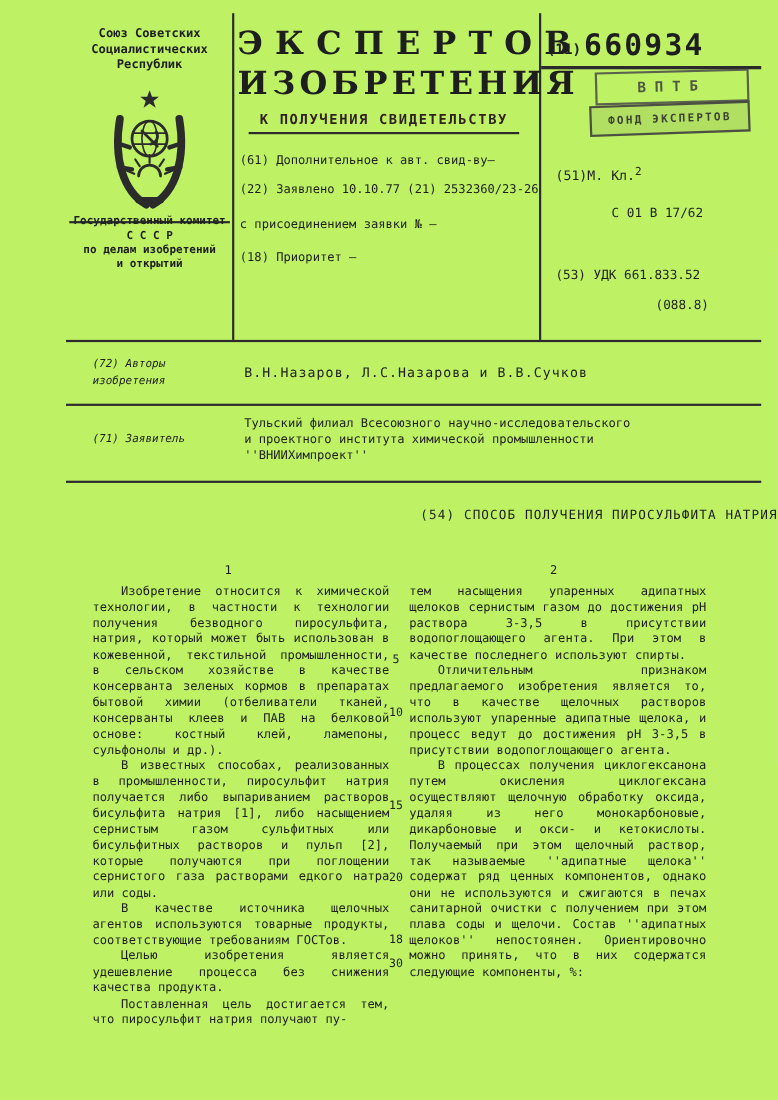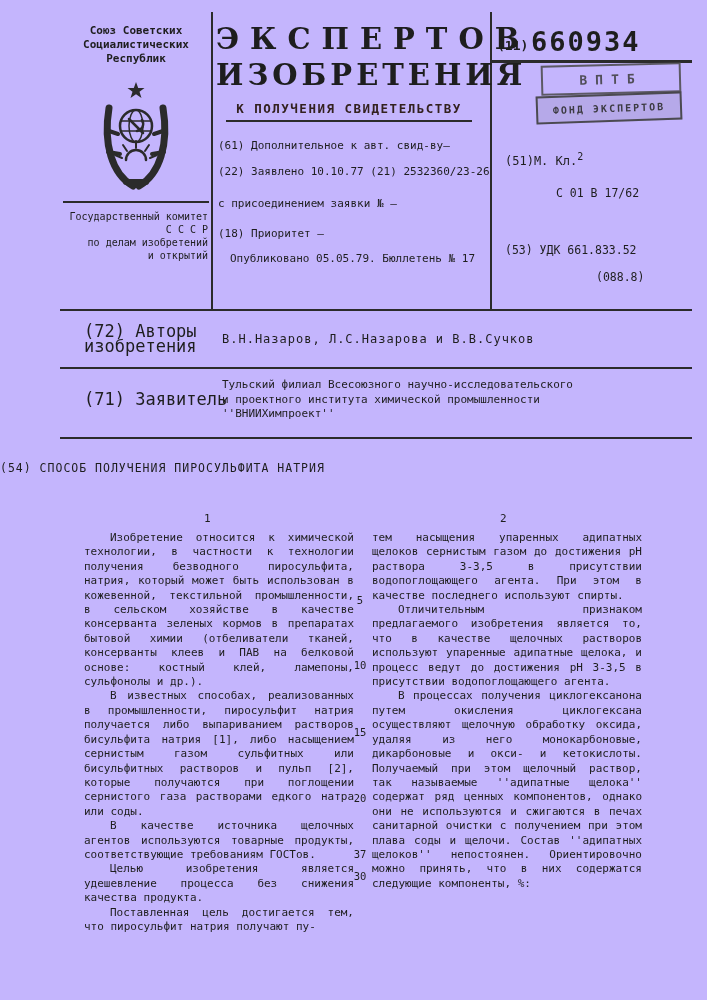--- a/index.html
+++ b/index.html
@@ -1,31 +1,31 @@
 <!DOCTYPE html>
 <html><head>
 <meta charset="utf-8">
 <style>
   html,body{margin:0;padding:0;background:#d8d6d0;}
   #page{
     position:relative;width:707px;height:1000px;margin:0 auto;
-    background:#c4b5fd;
+    background:#bef264;
     color:#1e1e1e;
     font-family:"DejaVu Sans Mono","Liberation Mono",monospace;
     overflow:hidden;
   }
   .abs{position:absolute;}
   .hline{position:absolute;background:#2b2b2b;height:2px;}
   .vline{position:absolute;background:#2b2b2b;width:2px;}
   .pre{white-space:pre-line;}
 
   
   .union{left:66px;top:24px;width:140px;text-align:center;font-size:11px;font-weight:bold;line-height:14px;}
   .emblem{left:96px;top:78px;width:80px;height:116px;}
-  .committee{left:64px;top:210px;width:144px;text-align:right;font-size:10px;font-weight:normal;line-height:13px;}
+  .committee{left:64px;top:195px;width:144px;text-align:center;font-size:10px;font-weight:bold;line-height:13px;}
 
   
   .title1{left:216px;top:22px;width:262px;text-align:center;font-family:"DejaVu Serif","Liberation Serif",serif;
           font-size:29px;font-weight:bold;letter-spacing:11px;}
   .title2{left:216px;top:58px;width:262px;text-align:center;font-family:"DejaVu Serif","Liberation Serif",serif;
           font-size:29px;font-weight:bold;letter-spacing:4px;}
   .subtitle{left:226px;top:101px;width:246px;text-align:center;font-size:12.5px;font-weight:bold;letter-spacing:1.5px;
           border-bottom:2px solid #2b2b2b;padding-bottom:4px;color:#33211f;}
   .field{font-size:11px;line-height:14px;}
 
@@ -33,25 +33,25 @@
   .docnum-label{left:497px;top:38px;font-size:13px;font-weight:bold;}
   .docnum{left:531px;top:26px;font-size:27px;font-weight:bold;letter-spacing:2px;}
   .stamp1{left:541px;top:64px;width:136px;height:26px;border:2px solid #4a4a4a;transform:rotate(-1.5deg);
           display:flex;align-items:center;justify-content:center;font-size:13px;font-weight:bold;
           letter-spacing:8px;color:#3d3d3d;opacity:.85;}
   .stamp2{left:536px;top:94px;width:142px;height:24px;border:2px solid #3f3f3f;transform:rotate(-2deg);
           background:rgba(70,70,70,.12);display:flex;align-items:center;justify-content:center;
           font-size:10px;font-weight:bold;letter-spacing:2px;color:#2e2e2e;opacity:.9;}
 
   
-  .row-label{font-size:17px;line-height:15px;}
+  .row-label{font-size:10px;line-height:15px;font-style:italic;}
   .authors-value{left:222px;top:332px;width:420px;font-size:12px;letter-spacing:1px;}
   .applicant-value{left:222px;top:378px;width:436px;text-align:left;font-size:11px;line-height:14.5px;}
 
-  .sec54{left:0;top:461px;width:707px;text-align:left;font-size:11.5px;letter-spacing:1px;}
+  .sec54{left:0;top:461px;width:707px;text-align:right;font-size:11.5px;letter-spacing:1px;}
 
   
   .colmark{font-size:11px;}
   .bodycol{width:270px;font-size:11px;line-height:14.4px;text-align:justify;}
   .bodycol p{margin:0;text-indent:26px;}
   .bodycol.right p:first-child{text-indent:0;}
   .gutternum{left:349px;width:22px;text-align:center;font-size:10.5px;}
 </style>
 </head>
 <body>
@@ -103,21 +103,20 @@
   <div class="abs title2">ИЗОБРЕТЕНИЯ</div>
   <div class="abs subtitle">К ПОЛУЧЕНИЯ СВИДЕТЕЛЬСТВУ</div>
 
   <div class="abs field" style="left:218px;top:139px;">(61) Дополнительное к авт. свид-ву—</div>
   <div class="abs field" style="left:218px;top:165px;">
     <span>(22) Заявлено 10.10.77</span>
     <span>(21)  2532360/23-26</span>
   </div>
   <div class="abs field" style="left:218px;top:197px;">с присоединением заявки № –</div>
   <div class="abs field" style="left:218px;top:227px;">(18) Приоритет –</div>
-  <div class="abs field" style="left:230px;top:252px;">Опубликовано 05.05.79. Бюллетень № 17</div>
 
   <div class="abs docnum-label">(11)</div>
   <div class="abs docnum">660934</div>
   <div class="hline" style="left:492px;top:60px;width:200px;height:3px;"></div>
 
   <div class="abs stamp1">ВПТБ</div>
   <div class="abs stamp2">ФОНД ЭКСПЕРТОВ</div>
 
   <div class="abs field" style="left:505px;top:150px;font-size:12px;">
     <span>(51)М. Кл.</span><sup>2</sup>
@@ -148,19 +147,19 @@
     <p>Поставленная цель достигается тем, что пиросульфит натрия получают пу-</p>
   </div>
 
   <div class="abs bodycol right" style="left:372px;top:531px;">
     <p>тем насыщения упаренных адипатных щелоков сернистым газом до достижения рН раствора 3-3,5 в присутствии водопоглощающего агента. При этом в качестве последнего используют спирты.</p>
     <p>Отличительным признаком предлагаемого изобретения является то, что в качестве щелочных растворов используют упаренные адипатные щелока, и процесс ведут до достижения рН 3-3,5 в присутствии водопоглощающего агента.</p>
     <p>В процессах получения циклогексанона путем окисления циклогексана осуществляют щелочную обработку оксида, удаляя из него монокарбоновые, дикарбоновые и окси- и кетокислоты. Получаемый при этом щелочный раствор, так называемые ''адипатные щелока'' содержат ряд ценных компонентов, однако они не используются и сжигаются в печах санитарной очистки с получением при этом плава соды и щелочи. Состав ''адипатных щелоков'' непостоянен. Ориентировочно можно принять, что в них содержатся следующие компоненты, %:</p>
   </div>
 
   <div class="abs gutternum" style="top:594px;">5</div>
-  <div class="abs gutternum" style="top:659px;text-align:center;">10</div>
+  <div class="abs gutternum" style="top:642px;text-align:center;">10</div>
   <div class="abs gutternum" style="top:726px;">15</div>
   <div class="abs gutternum" style="top:792px;">20</div>
-  <div class="abs gutternum" style="top:848px;">37</div>
+  <div class="abs gutternum" style="top:848px;">18</div>
   <div class="abs gutternum" style="top:870px;">30</div>
 
 </div>
 
 </body></html>

